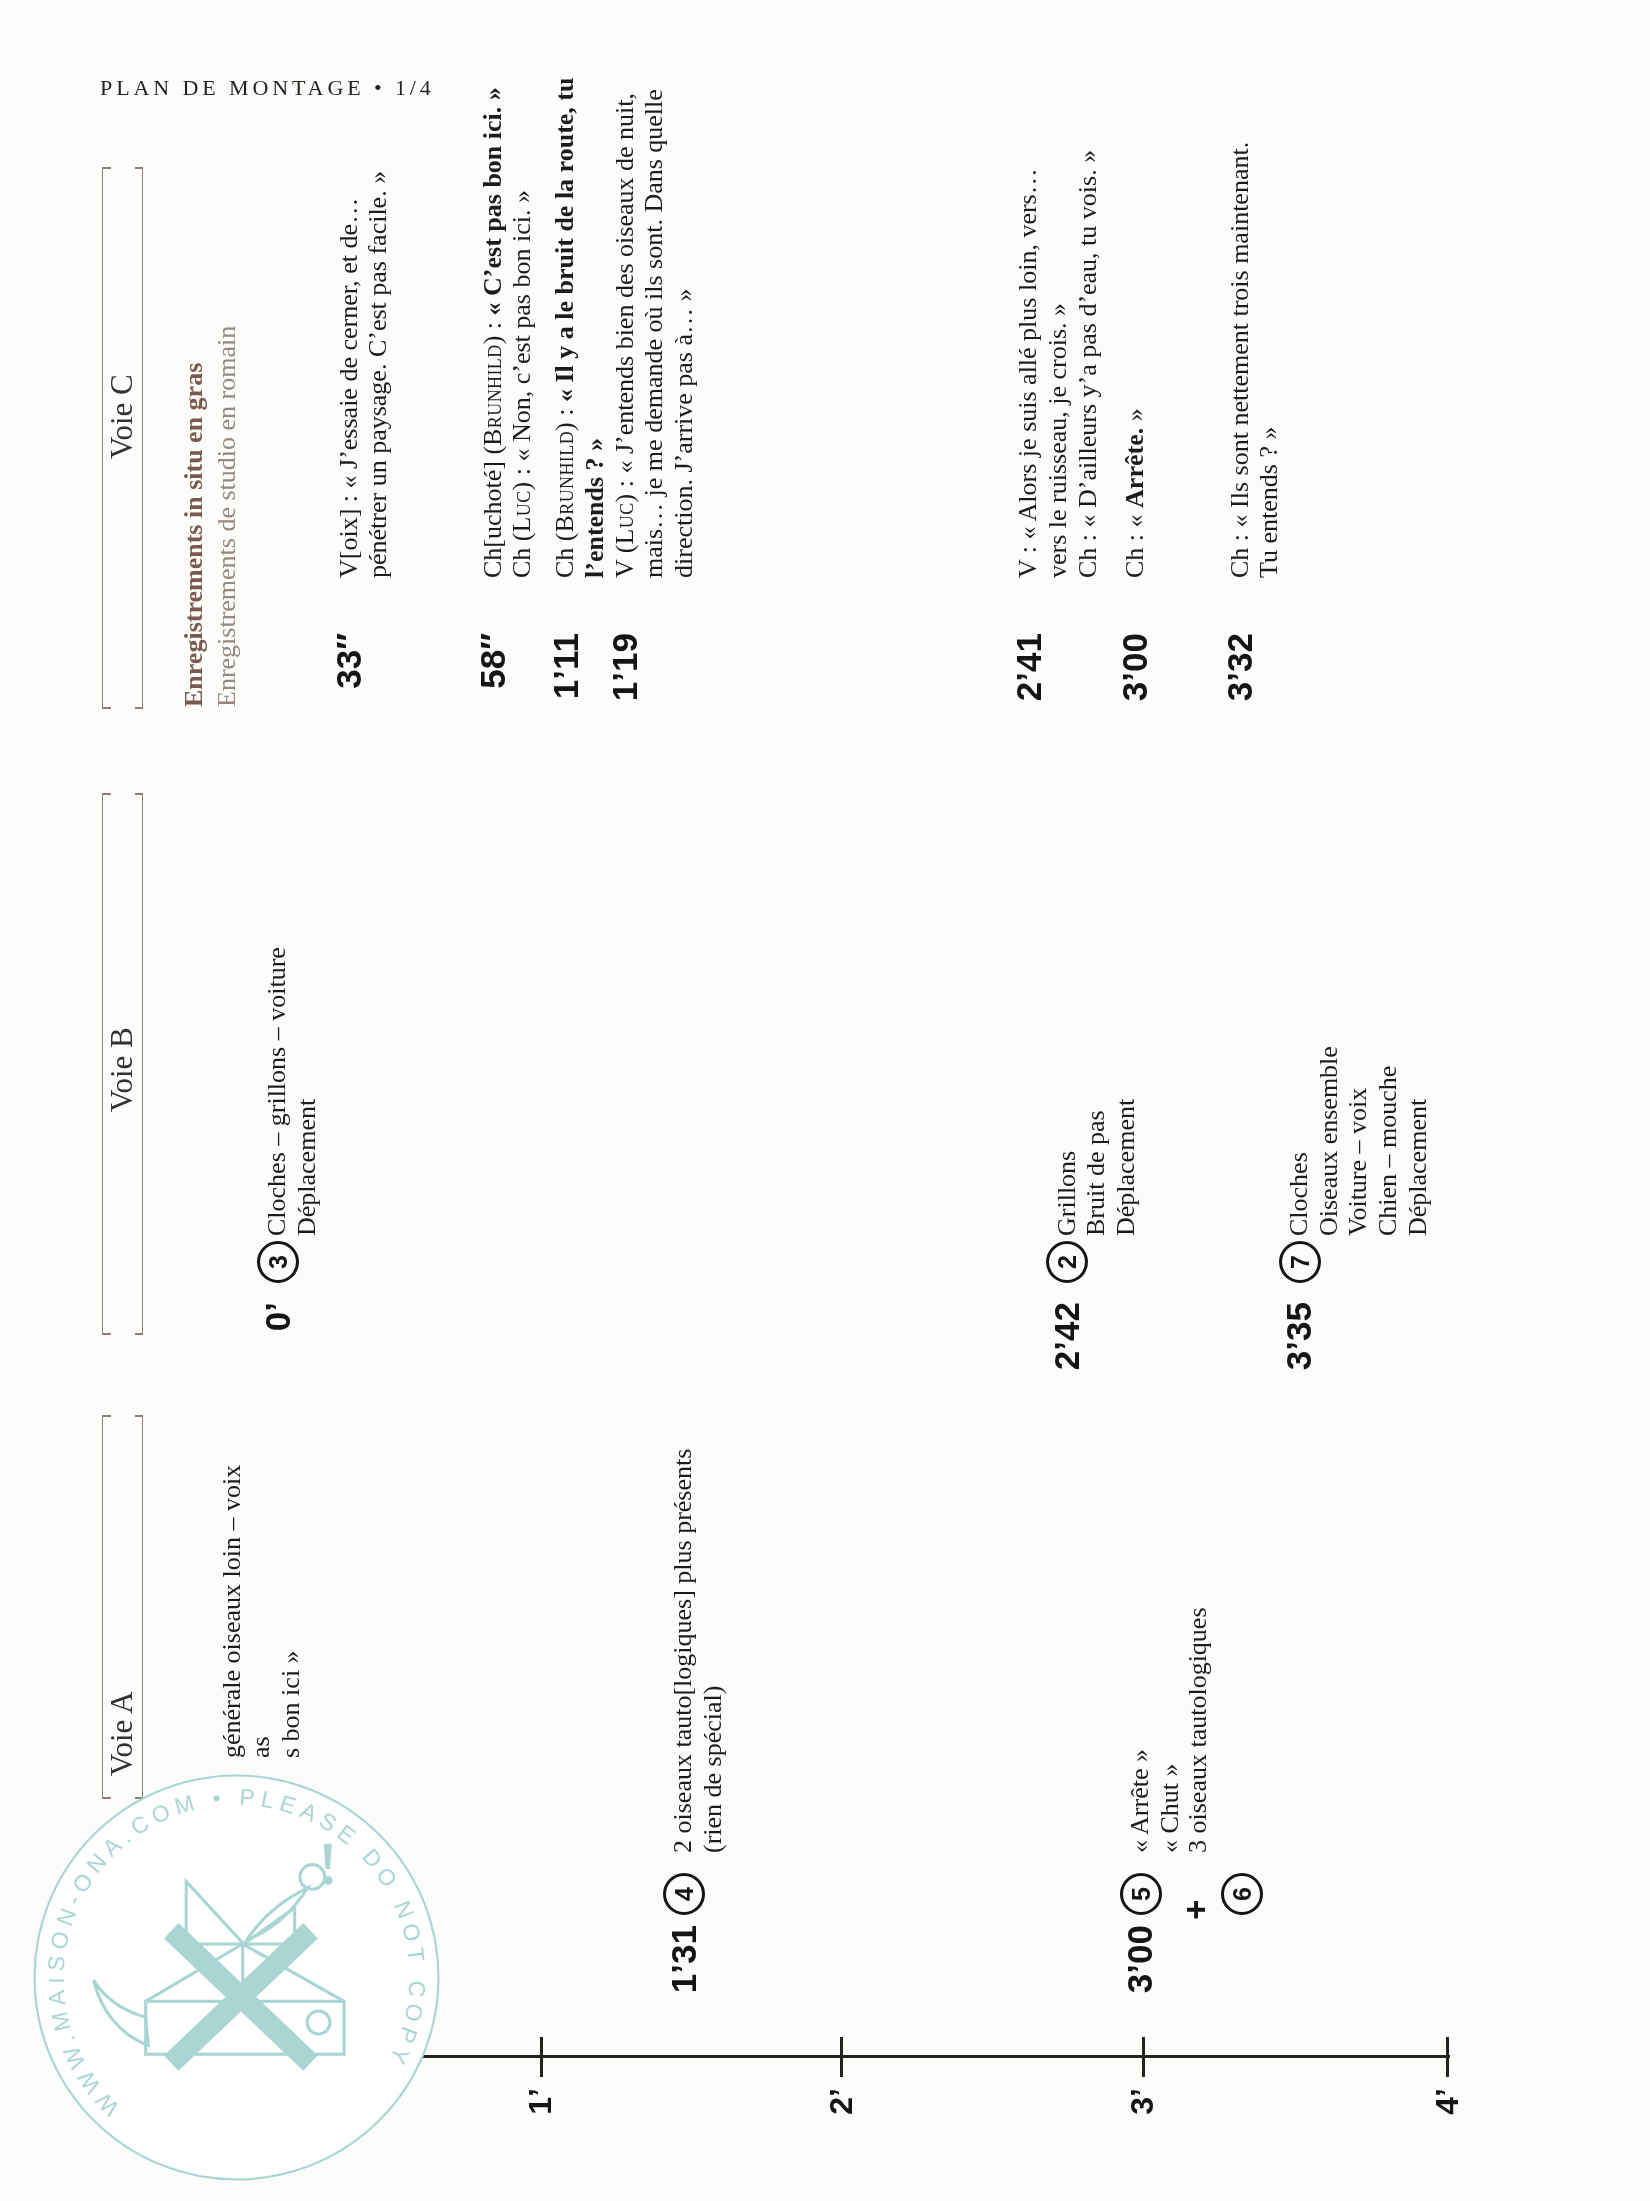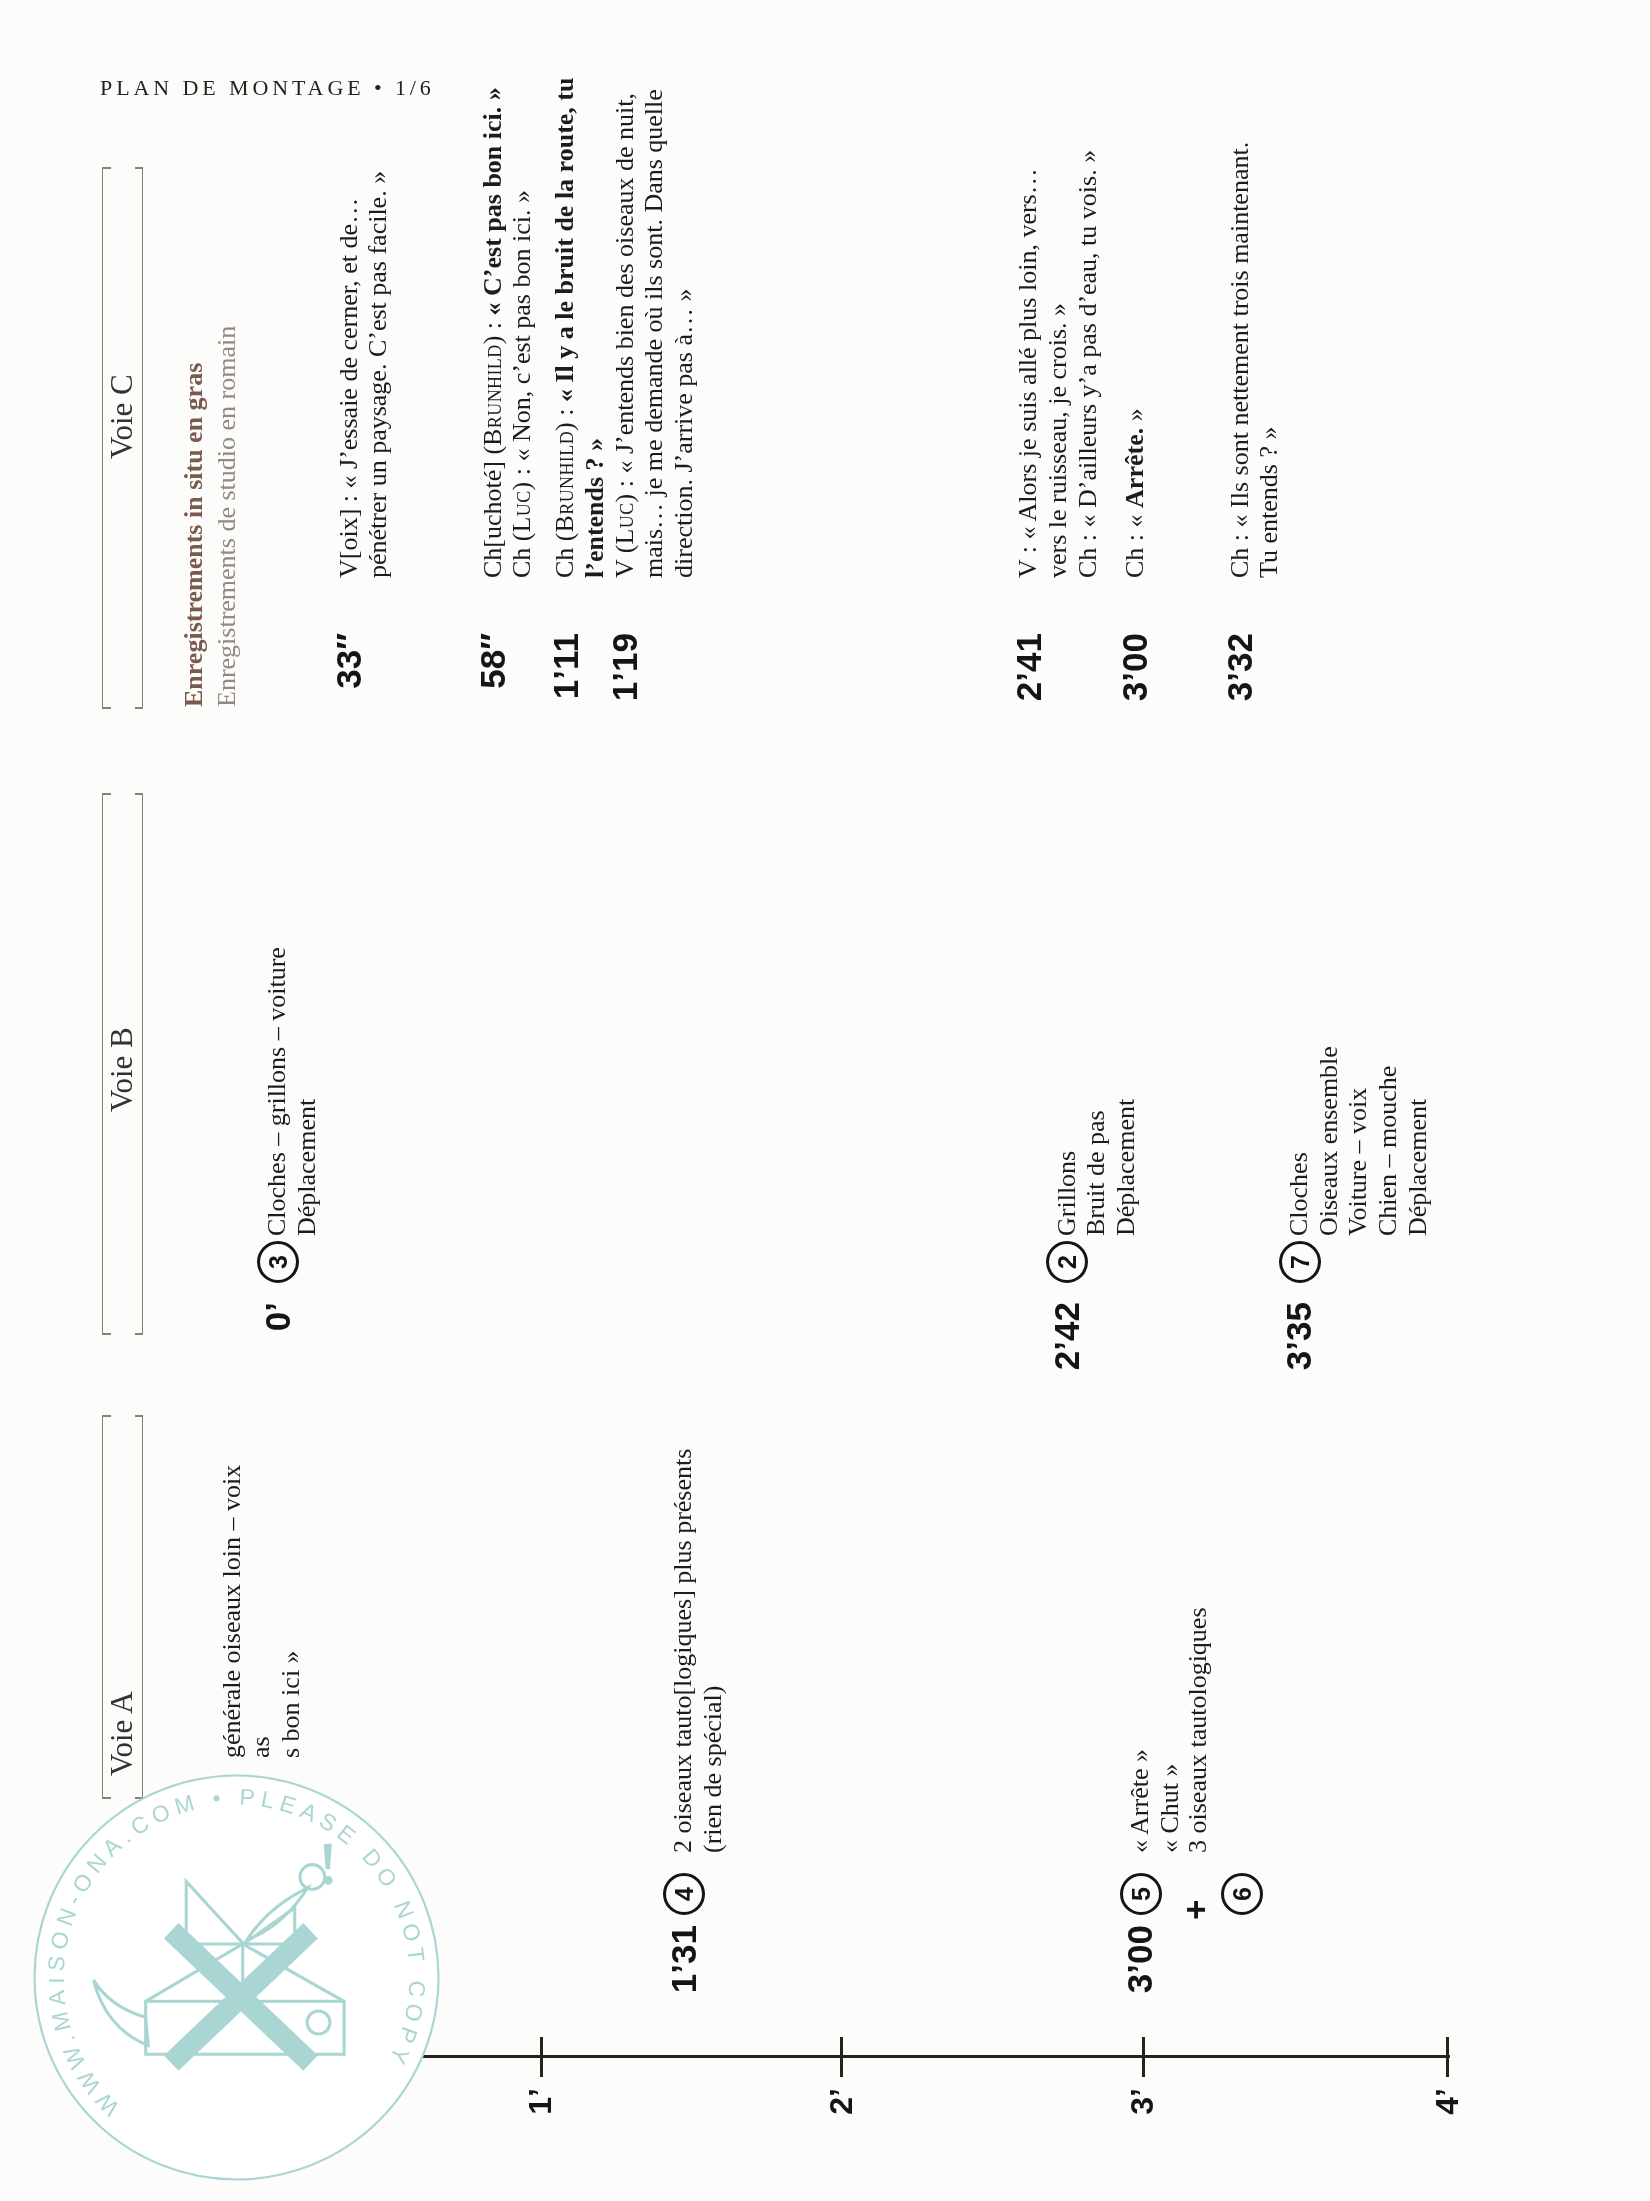--- a/index.html
+++ b/index.html
@@ -31,21 +31,21 @@
   .ax-tick{position:absolute;width:40px;height:2.6px;background:#26231e;}
   .ax-label{position:absolute;width:79px;text-align:right;font-family:"Liberation Sans","DejaVu Sans",sans-serif;
             font-weight:700;font-size:32px;height:37px;line-height:37px;color:#161514;}
   #stamp{position:absolute;left:15.7px;top:1757px;}
 </style>
 </head>
 <body>
 
 <div id="page">
 
-  <div id="title">PLAN DE MONTAGE • 1/6</div>
+  <div id="title">PLAN DE MONTAGE • 1/4</div>
 
   <div id="canvas">
 
   <div class="rule rt" style="left: 402px; top: 102px; width: 384px;">
         <span class="tick le"></span>
         <span class="tick re"></span>
       </div>
       <div class="rule rb" style="left: 402px; top: 142px; width: 384px;">
         <span class="tick le"></span>
         <span class="tick re"></span>

